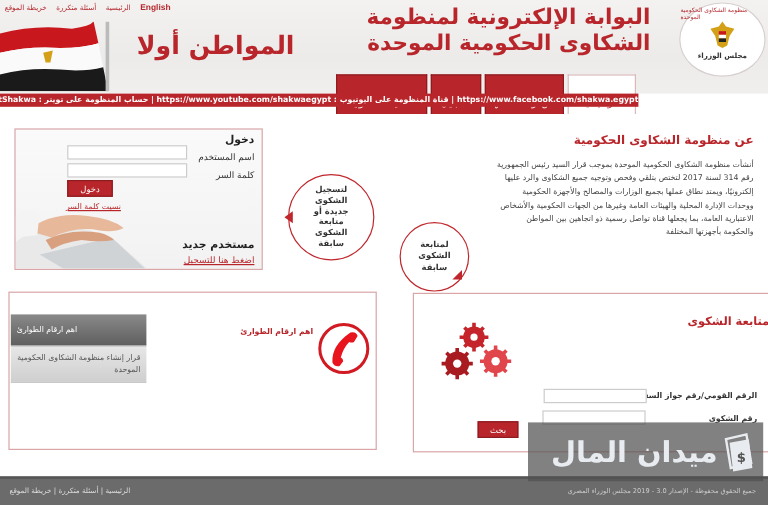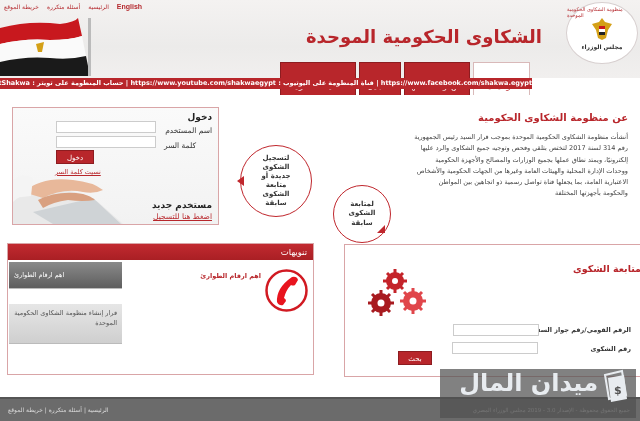--- a/index.html
+++ b/index.html
@@ -52,41 +52,41 @@
   
   .about-title { position: absolute; right: 12px; top: 112px; font-size: 10px; color: #b8262b; font-weight: bold; direction: rtl; }
   .about-text { position: absolute; right: 12px; top: 132px; width: 215px; font-size: 6.5px; color: #444; direction: rtl; text-align: right; line-height: 11.3px; }
 
   
   .notices { position: absolute; left: 7px; top: 243px; width: 307px; height: 132px; border: 1px solid #d9a5a7; background: #fff; }
   .notices-header { height: 16px; background: linear-gradient(180deg, #c22a30 0%, #a91f24 100%); color: #fff; font-size: 8.5px; line-height: 16px; padding-right: 6px; direction: rtl; text-align: right; }
   .notice-menu { position: absolute; left: 1px; top: 18px; width: 113px; }
   .nm-item { height: 27px; padding: 4px 5px; font-size: 6.5px; color: #555; direction: rtl; text-align: right; line-height: 10px; background: linear-gradient(180deg, #e6e6e6, #cfcfcf); border-bottom: 1px solid #bbb; }
   .nm-item.active { background: linear-gradient(180deg, #8a8a8a, #5e5e5e); color: #fff; display: flex; align-items: center; justify-content: flex-end; }
-  .nm-item.tall { height: 40px; margin-top: 15px; }
+  .nm-item.tall { height: 30px; }
   .phone-icon { position: absolute; left: 256px; top: 24px; width: 45px; height: 45px; }
   .hotline-title { position: absolute; right: 52px; top: 28px; font-size: 6.5px; color: #b8262b; font-weight: bold; direction: rtl; }
   .hotline-text { position: absolute; left: 118px; top: 78px; width: 180px; font-size: 6.5px; color: #555; direction: rtl; text-align: right; line-height: 10.5px; }
 
   
   .track { position: absolute; left: 324px; top: 244px; width: 308px; height: 133px; border: 1px solid #d9a5a7; background: #fff; margin-left: 20px; }
   .gears { position: absolute; left: 20px; top: 22px; width: 68px; height: 56px; }
   .track-title { position: absolute; right: 10px; top: 18px; font-size: 9.5px; color: #b8262b; font-weight: bold; direction: rtl; }
   .track-desc { position: absolute; right: 10px; top: 40px; width: 190px; font-size: 6.5px; color: #555; direction: rtl; text-align: right; line-height: 10.5px; }
   .tlbl { position: absolute; font-size: 6.5px; color: #333; font-weight: bold; direction: rtl; }
   .tinp { position: absolute; width: 86px; height: 12px; border: 1px solid #ccc; background: #fff; }
   .search-btn { position: absolute; left: 53px; top: 106px; width: 34px; height: 14px; background: #b8262b; color: #fff; font-size: 7px; text-align: center; line-height: 14px; border: 1px solid #8d1c20; }
 
   
   .footer { position: absolute; left: 0; top: 397px; width: 640px; height: 24px; background: #6b6b6b; border-top: 2px solid #555; }
   .footer-links { position: absolute; left: 8px; top: 7px; font-size: 6px; color: #ddd; direction: rtl; }
   .footer-copy { position: absolute; right: 10px; top: 8px; font-size: 5.5px; color: #ccc; direction: rtl; white-space: nowrap; }
 
   
-  .watermark { position: absolute; left: 440px; top: 369px; width: 196px; height: 49px; background: rgba(80,80,80,0.72); display: flex; align-items: flex-start; justify-content: flex-end; padding-right: 6px; gap: 4px; }
+  .watermark { position: absolute; left: 440px; top: 352px; width: 196px; height: 49px; background: rgba(80,80,80,0.72); display: flex; align-items: center; justify-content: flex-end; padding-right: 6px; gap: 4px; }
   .wm-text { font-size: 24px; font-weight: bold; color: #e8ecf0; direction: rtl; letter-spacing: 1px; }
   .wm-logo { width: 28px; height: 34px; }
 </style>
 </head>
 <body>
 
 <div class="header">
   <div class="top-links">
     <span class="en">English</span>
     <span>الرئيسية</span>
@@ -95,20 +95,22 @@
   </div>
 
   <svg class="flag" viewBox="0 0 95 58">
     <path d="M0 10 Q30 2 60 6 Q75 4 78 0 L82 18 Q70 22 50 22 Q25 20 0 26 Z" fill="#c8181e"></path>
     <path d="M0 26 Q25 20 50 22 Q70 22 82 18 L86 38 Q70 42 50 40 Q25 38 0 44 Z" fill="#fafafa"></path>
     <path d="M0 44 Q25 38 50 40 Q70 42 86 38 L90 58 L0 58 Z" fill="#1a1a1a"></path>
     <path d="M36 26 L44 24 L42 34 L38 34 Z" fill="#d4a017"></path>
     <rect x="88" y="0" width="3" height="58" fill="#bbb"></rect>
   </svg>
 
+  <div class="slogan">المواطن أولا</div>
+  <div class="portal-title-1">البوابة الإلكترونية لمنظومة</div>
   <div class="portal-title-2">الشكاوى الحكومية الموحدة</div>
 
   <div class="seal">
     <span class="ring">منظومة الشكاوى الحكومية الموحدة</span>
     <svg class="eagle" viewBox="0 0 24 26">
       <path d="M12 2 L15 6 L22 8 L18 14 L16 22 L12 24 L8 22 L6 14 L2 8 L9 6 Z" fill="#d4a017"></path>
       <rect x="9" y="10" width="6" height="3" fill="#c8181e"></rect>
       <rect x="9" y="13" width="6" height="3" fill="#fff"></rect>
       <rect x="9" y="16" width="6" height="3" fill="#222"></rect>
     </svg>
@@ -131,42 +133,41 @@
   <svg class="login-hand" viewBox="0 0 110 62">
     <path d="M0 62 L0 40 Q20 22 50 28 Q70 30 85 40 L110 62 Z" fill="#e9e9e9"></path>
     <path d="M20 50 L80 36 L108 62 L40 62 Z" fill="#cfd3d6"></path>
     <path d="M10 30 Q30 14 60 18 Q80 20 90 28 Q82 32 70 30 Q50 26 30 36 Z" fill="#e8b89a"></path>
     <path d="M25 38 Q45 28 70 32 Q78 34 82 38 Q70 40 55 38 Q40 40 30 46 Z" fill="#d9a080"></path>
     <path d="M0 18 Q10 10 20 16 L18 34 L0 36 Z" fill="#f4f4f4"></path>
   </svg>
   <div class="login-title">دخول</div>
   <div class="lbl" style="right:6px;top:18px;">اسم المستخدم</div>
   <input class="inp" style="left: 43px; top: 13px;" value="">
-  <div class="lbl" style="right:22px;top:33px;">كلمة السر</div>
+  <div class="lbl" style="right:6px;top:33px;">كلمة السر</div>
   <input class="inp" type="password" style="left: 43px; top: 28px;" value="">
   <div class="login-btn">دخول</div>
   <div class="forgot">نسيت كلمة السر</div>
   <div class="newuser-title">مستخدم جديد</div>
   <div class="register-link">اضغط هنا للتسجيل</div>
 </div>
 
 <div class="circle c1">
   <span style="width:44px">لتسجيل الشكوى جديدة أو متابعة الشكوى سابقة</span>
 </div>
 <div class="arrow-l"></div>
 <div class="circle c2">
   <span style="width:36px">لمتابعة الشكوى سابقة</span>
 </div>
 <div class="arrow-r"></div>
 
 <div class="about-title">عن منظومة الشكاوى الحكومية</div>
 <div class="about-text">أنشأت منظومة الشكاوى الحكومية الموحدة بموجب قرار السيد رئيس الجمهورية رقم 314 لسنة 2017 لتختص بتلقي وفحص وتوجيه جميع الشكاوى والرد عليها إلكترونيًا، ويمتد نطاق عملها بجميع الوزارات والمصالح والأجهزة الحكومية ووحدات الإدارة المحلية والهيئات العامة وغيرها من الجهات الحكومية والأشخاص الاعتبارية العامة، بما يجعلها قناة تواصل رسمية ذو اتجاهين بين المواطن والحكومة بأجهزتها المختلفة</div>
 
 <div class="notices">
-  <div class="notices-header">تنويهات</div>
   <div class="notice-menu">
     <div class="nm-item active">اهم ارقام الطوارئ</div>
     <div class="nm-item tall">قرار إنشاء منظومة الشكاوى الحكومية الموحدة</div>
   </div>
   <svg class="phone-icon" viewBox="0 0 45 45">
     <circle cx="22.5" cy="22.5" r="20" fill="none" stroke="#d11a22" stroke-width="2.5"></circle>
     <path d="M28 9 Q33 8 34 12 L31 17 Q29 18 27 17 Q22 22 20 30 Q22 31 22 33 L19 37 Q15 38 13 34 Q12 20 28 9 Z" fill="#e8141e"></path>
   </svg>
   <div class="hotline-title">اهم ارقام الطوارئ</div>
 </div>

